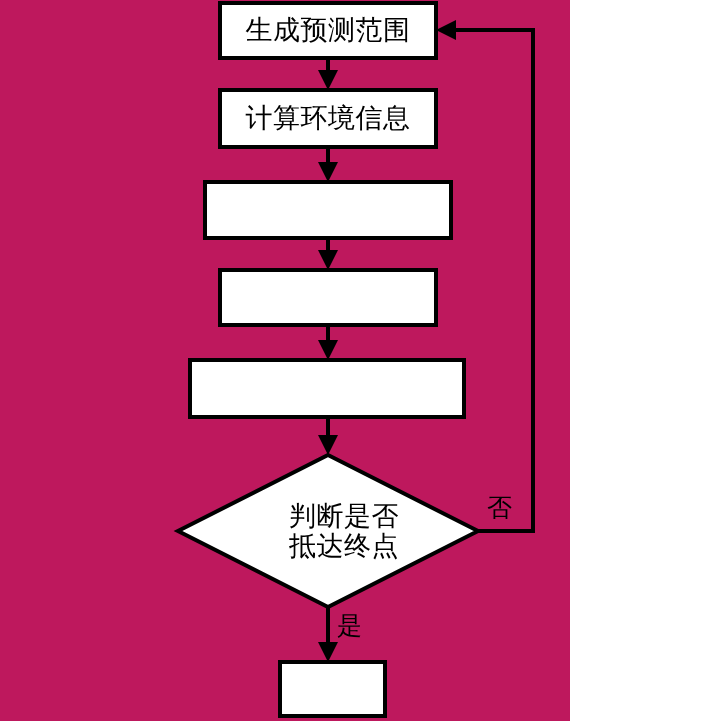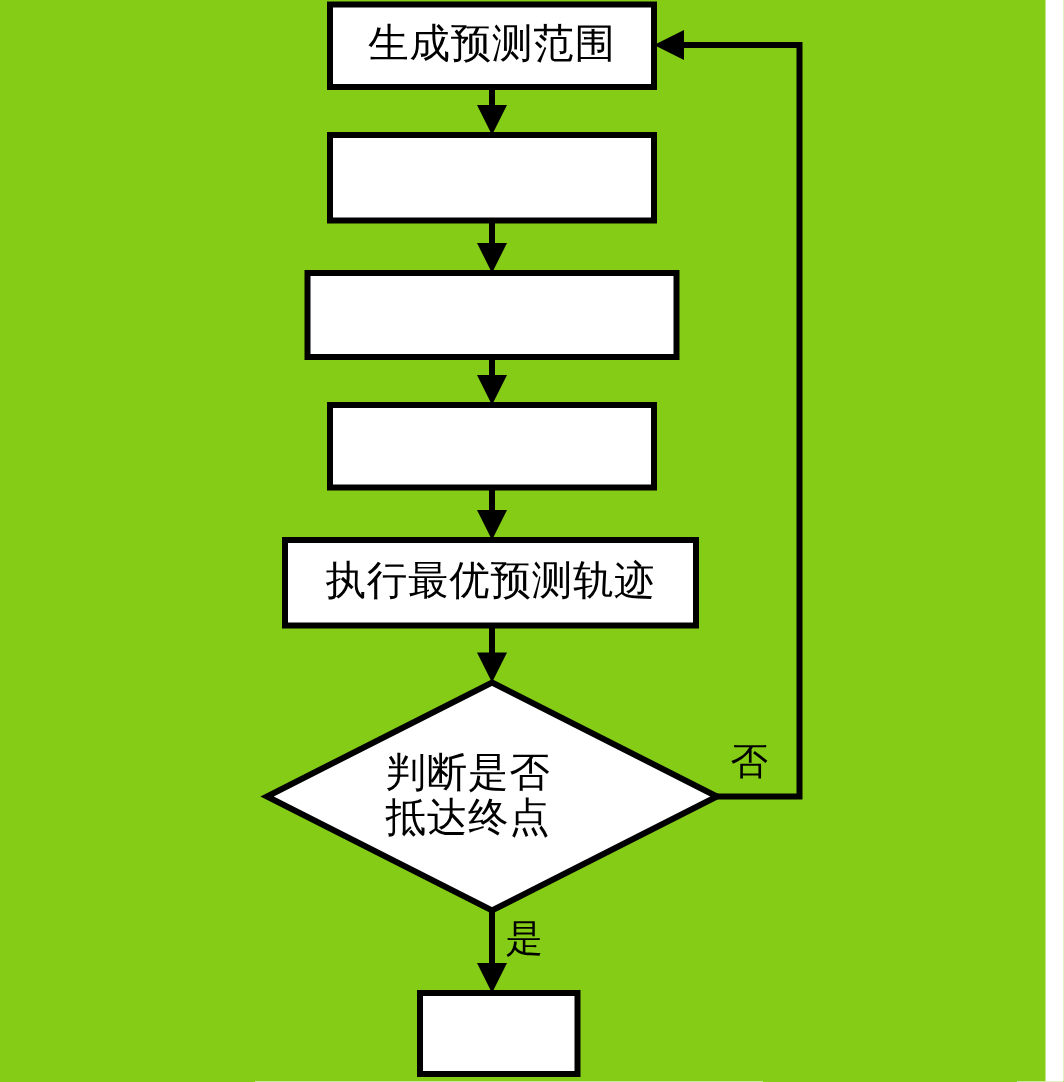--- a/index.html
+++ b/index.html
@@ -5,23 +5,23 @@
   html, body {
     margin: 0;
     padding: 0;
     background: #ffffff;
   }
   body {
     font-family: "DejaVu Sans", "Liberation Sans", sans-serif;
   }
   #flowchart-canvas {
     position: relative;
-    width: 697px;
+    width: 570px;
     height: 721px;
-    background: #84cc16;
+    background: #be185d;
     overflow: hidden;
   }
   #flow-svg {
     position: absolute;
     left: 0;
     top: 0;
     width: 709px;
     height: 721px;
   }
   .node-label {
@@ -98,26 +98,26 @@
     </g>
 
     <g>
       <polyline points="478,531 533,531 533,30 450,30" fill="none" stroke="#000000" stroke-width="4"></polyline>
       <polygon points="436,30 456,20 456,40" fill="#000000"></polygon>
     </g>
   </svg>
 
   <div class="node-label" style="left:220px; top:3px; width:216px; height:55px;">生成预测范围</div>
 
+  <div class="node-label" style="left:220px; top:90px; width:216px; height:57px;">计算环境信息</div>
 
 
 
-  <div class="node-label" style="left:190px; top:360px; width:274px; height:57px;">执行最优预测轨迹</div>
 
-  <div class="node-label" style="left:212px; top:485px; width:200px; height:92px;">判断是否
+  <div class="node-label" style="left:244px; top:485px; width:200px; height:92px;">判断是否
 抵达终点</div>
 
 
   <div class="edge-label" style="left:487px; top:495px;">否</div>
 
   <div class="edge-label" style="left:337px; top:613px;">是</div>
 
 </div>
 
 </body></html>

